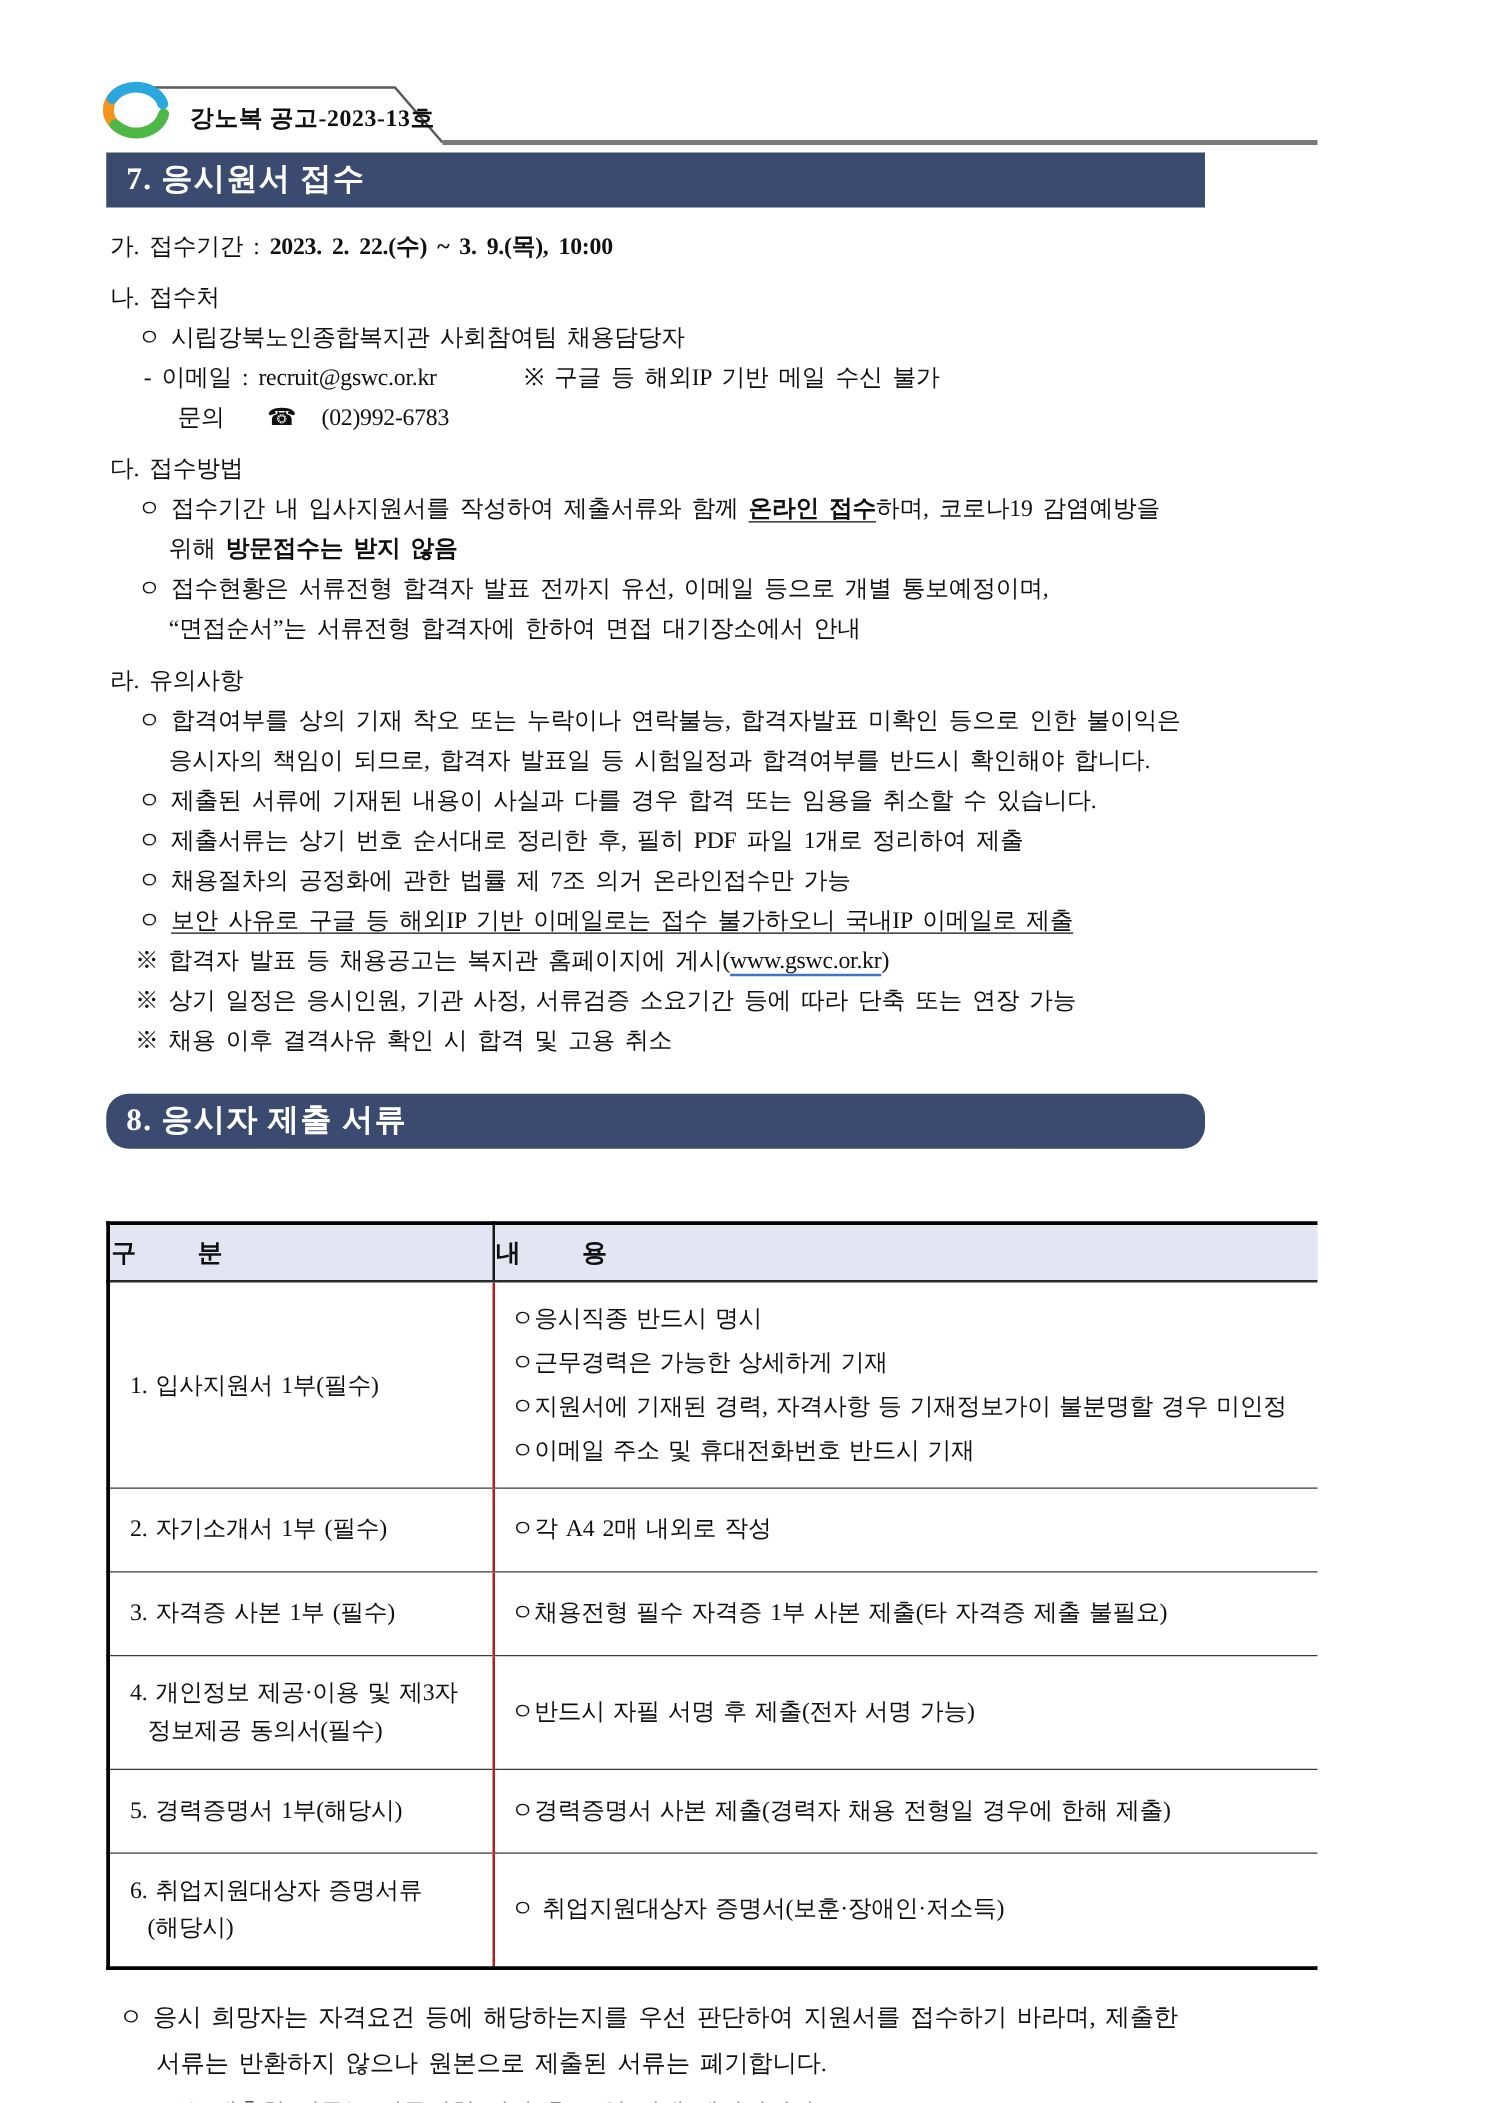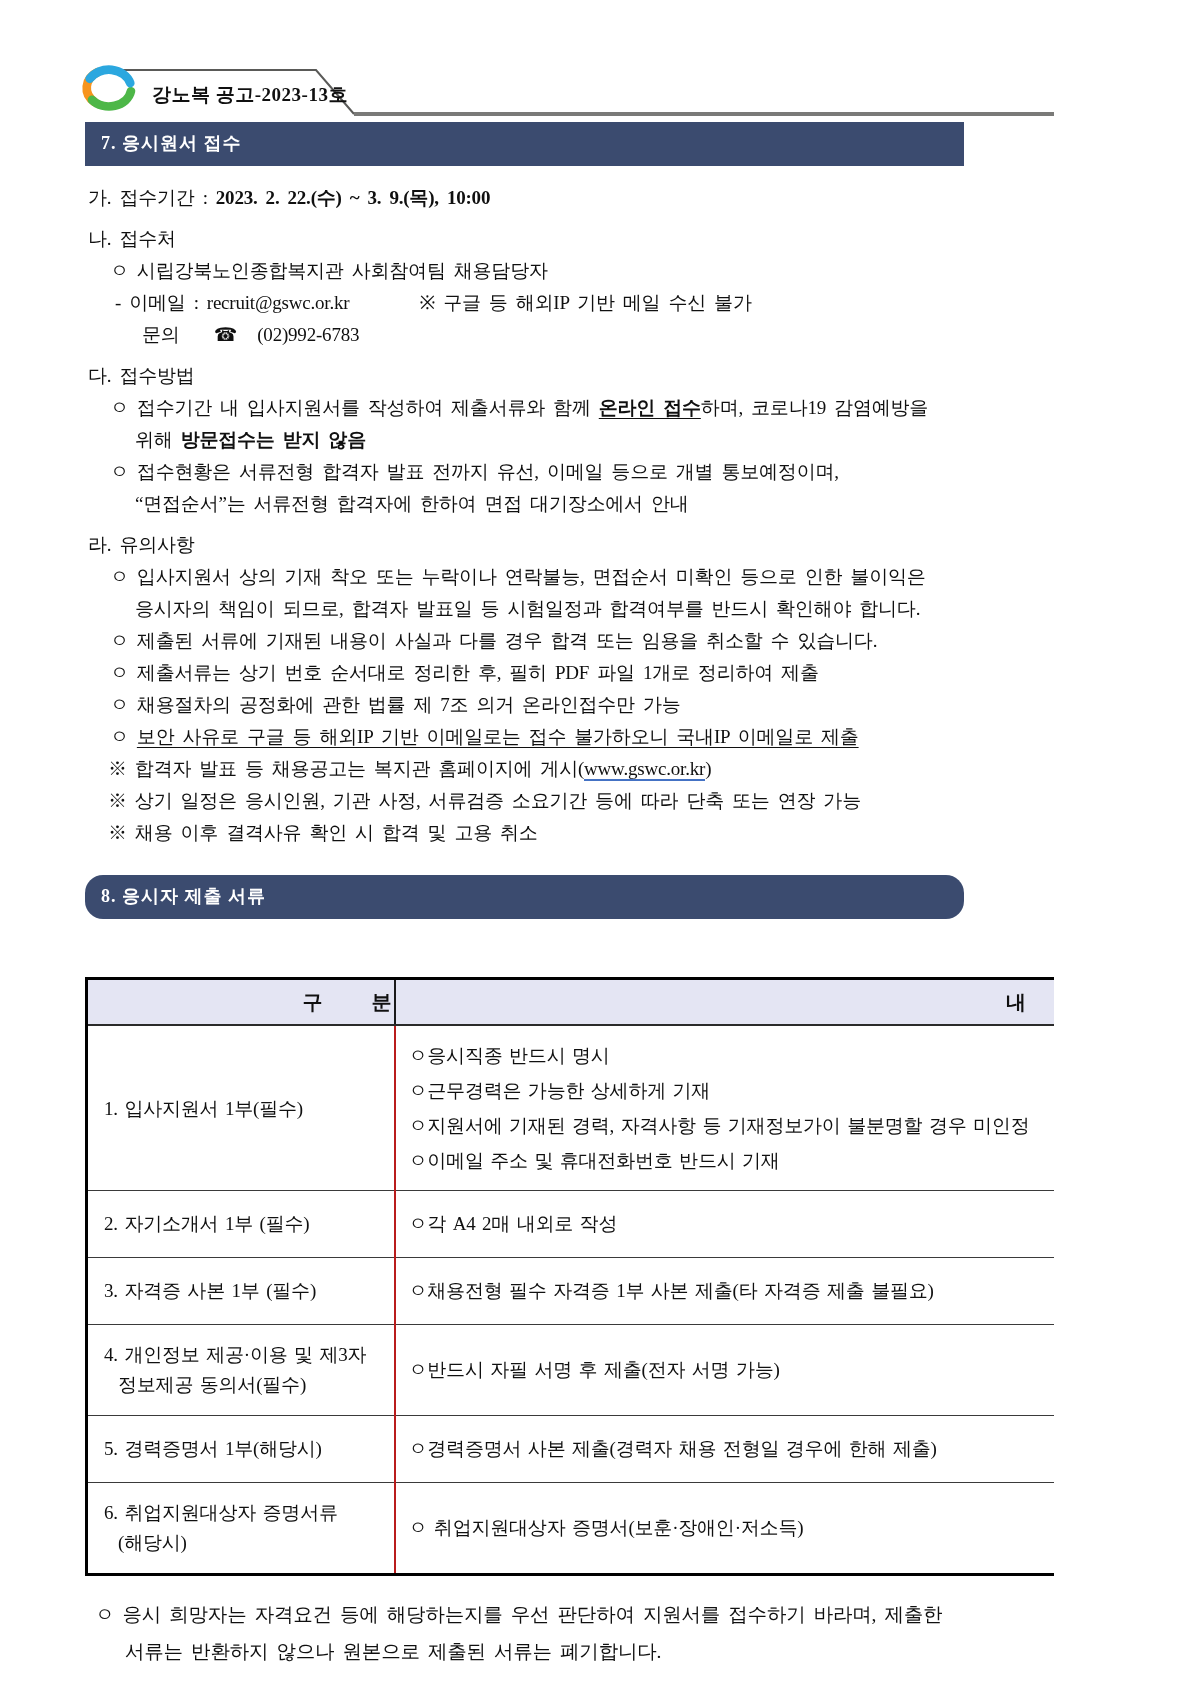--- a/index.html
+++ b/index.html
@@ -12,21 +12,21 @@
 
   
   .doc-header { position:relative; margin:60px 88px 0 78px; height:60px; }
   .tab-lines { position:absolute; left:0; top:0; }
   .logo { position:absolute; left:2px; top:2px; }
   .doc-no { position:absolute; left:74px; top:22px; font-size:19px; font-weight:bold; letter-spacing:.5px; }
 
   
   .sec-bar {
     margin:2px 90px 16px 85px; background:#3b4b6f; color:#fff;
-    font-weight:bold; font-size:18px; line-height:27px;
+    font-weight:bold; font-size:25px; line-height:27px;
     padding:8px 0 9px 16px; letter-spacing:1px;
   }
   .sec-bar.second { margin-top:26px;border-radius:18px; }
 
   
   .content { margin:10px 86px 0 85px; font-size:19px; }
   .line { margin:0; line-height:32px; min-height:32px; word-spacing:3.5px; letter-spacing:-0.2px; }
   .g  { margin-top:9px; }
   .i0 { padding-left:3px; }
   .i1 { padding-left:25px; }
@@ -43,21 +43,21 @@
 
   
   table.doc-table {
     margin:58px 90px 0 85px; width:1015px;
     border-collapse:collapse; table-layout:fixed;
     border:3px solid #000; font-size:19px;
   }
   .doc-table col.c1 { width:308px; }
   .doc-table th {
     background:#e4e5f3; height:42px; font-weight:bold; font-size:20px;
-    text-align:right; white-space:pre; border-bottom:2px solid #2a2a2a;
+    text-align:left; white-space:pre; border-bottom:2px solid #2a2a2a;
     letter-spacing:1px;
   }
   .doc-table td { border-top:1px solid #3a3a3a; vertical-align:middle; }
   .doc-table .c2cell { border-left:2px solid #b91c1c; padding:8px 10px 8px 13px; }
   .doc-table th.c2h  { border-left:2px solid #1a1a1a; }
   .doc-table .c1cell { padding:8px 6px 8px 16px; }
   .cell-line { line-height:30px; word-spacing:2px; letter-spacing:-0.2px; }
   .row1 .cell-line { line-height:35px; }
   .cl2 { padding-left:14px; }
   tr.row1 td { height:148px; }
@@ -115,21 +115,21 @@
     <p class="line i1">
       <span>ㅇ 접수기간 내 입사지원서를 작성하여 제출서류와 함께 </span><span class="b u">온라인 접수</span><span>하며, 코로나19 감염예방을</span>
     </p>
     <p class="line i1c">
       <span>위해 </span><span class="b">방문접수는 받지 않음</span>
     </p>
     <p class="line i1">ㅇ 접수현황은 서류전형 합격자 발표 전까지 유선, 이메일 등으로 개별 통보예정이며,</p>
     <p class="line i1c">“면접순서”는 서류전형 합격자에 한하여 면접 대기장소에서 안내</p>
 
     <p class="line i0 g">라. 유의사항</p>
-    <p class="line i1">ㅇ 입사지원서 상의 기재 착오 또는 누락이나 연락불능, 면접순서 미확인 등으로 인한 불이익은</p>
+    <p class="line i1">ㅇ 합격여부를 상의 기재 착오 또는 누락이나 연락불능, 합격자발표 미확인 등으로 인한 불이익은</p>
     <p class="line i1c">응시자의 책임이 되므로, 합격자 발표일 등 시험일정과 합격여부를 반드시 확인해야 합니다.</p>
     <p class="line i1">ㅇ 제출된 서류에 기재된 내용이 사실과 다를 경우 합격 또는 임용을 취소할 수 있습니다.</p>
     <p class="line i1">ㅇ 제출서류는 상기 번호 순서대로 정리한 후, 필히 PDF 파일 1개로 정리하여 제출</p>
     <p class="line i1">ㅇ 채용절차의 공정화에 관한 법률 제 7조 의거 온라인접수만 가능</p>
     <p class="line i1">
       <span>ㅇ </span><span class="u">보안 사유로 구글 등 해외IP 기반 이메일로는 접수 불가하오니 국내IP 이메일로 제출</span>
     </p>
     <p class="line in">
       <span>※ 합격자 발표 등 채용공고는 복지관 홈페이지에 게시(</span><a class="link">www.gswc.or.kr</a><span>)</span>
     </p>

